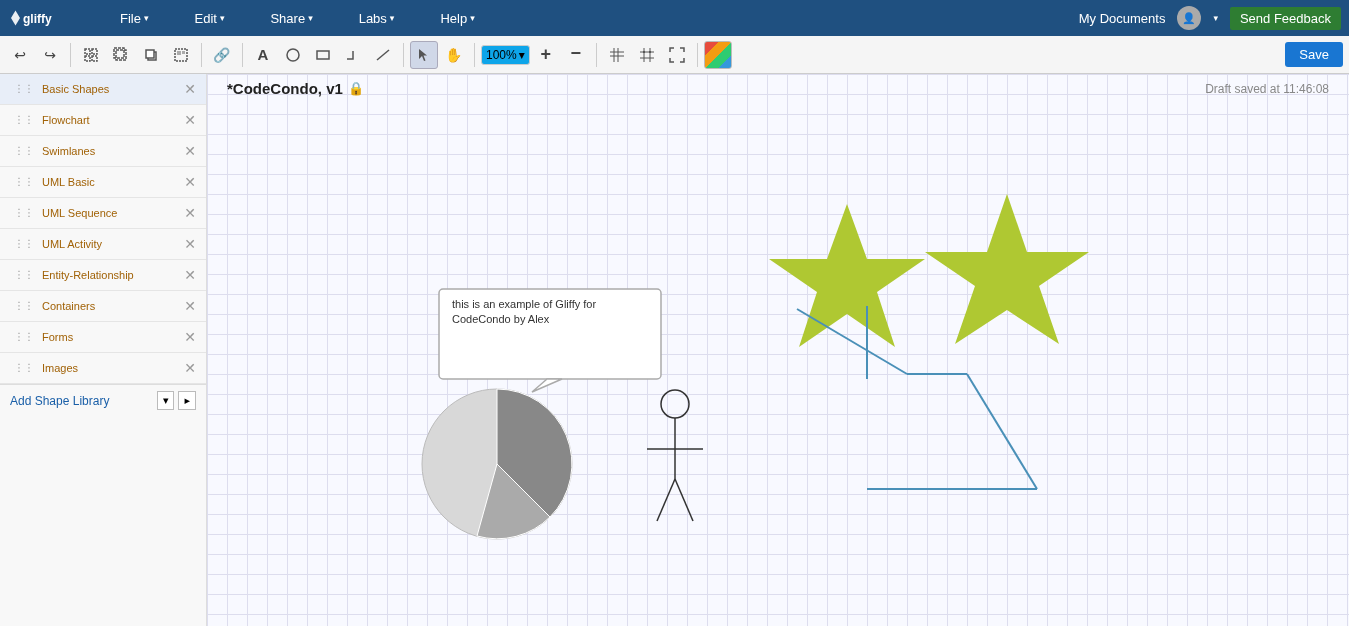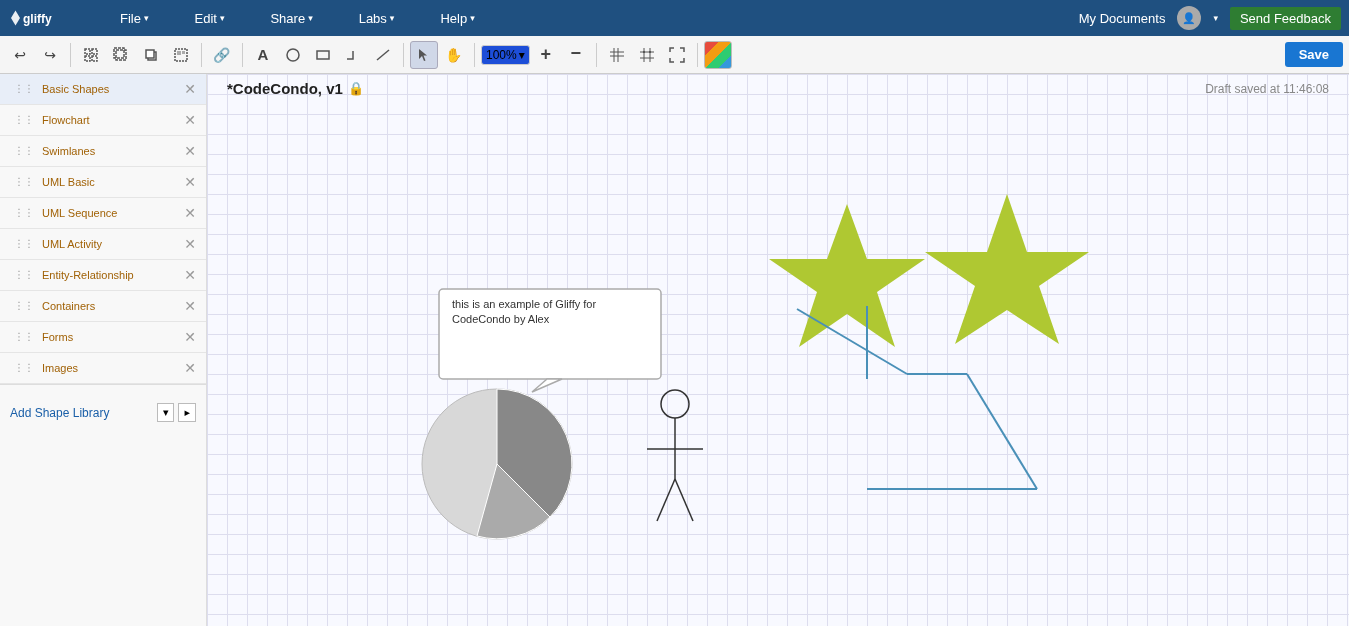--- a/index.html
+++ b/index.html
@@ -44,30 +44,30 @@
     }
     .tb-btn {
       width: 28px; height: 28px; display: flex; align-items: center; justify-content: center;
       border: 1px solid transparent; border-radius: 3px; cursor: pointer; background: transparent;
       font-size: 14px; color: #444;
     }
     .tb-btn.active { background: #d0d8e8; border-color: #aab; }
     .tb-separator { width: 1px; height: 24px; background: #ccc; margin: 0 4px; }
     .tb-zoom {
       display: flex; align-items: center; border: 1px solid #ccc; border-radius: 3px;
-      background: #1d4ed8; padding: 2px 4px; font-size: 12px; gap: 2px;
+      background: #0ea5e9; padding: 2px 4px; font-size: 12px; gap: 2px;
     }
     .color-box {
       width: 28px; height: 28px; border: 1px solid #bbb; border-radius: 3px;
       background: linear-gradient(135deg, #e74c3c 0%, #e74c3c 25%, #f39c12 25%, #f39c12 50%, #2ecc71 50%, #2ecc71 75%, #3498db 75%);
       cursor: pointer;
     }
     .save-btn {
       margin-left: auto; background: #1976d2; color: white; border: none;
-      padding: 5px 14px; font-size: 13px; cursor: pointer; border-radius: 3px; font-weight: bold;
+      padding: 5px 14px; font-size: 13px; cursor: pointer; border-radius: 3px; font-weight: normal;
     }
 
     
     #main { display: flex; height: calc(626px - 36px - 38px); }
 
     
     #sidebar {
       width: 207px; background: #f8f8f8; border-right: 1px solid #ddd;
       overflow-y: auto; flex-shrink: 0;
     }
@@ -75,21 +75,21 @@
       display: flex; align-items: center; justify-content: space-between;
       padding: 7px 10px 7px 14px; border-bottom: 1px solid #e5e5e5;
       cursor: pointer; font-size: 13px; color: #333;
     }
     .sidebar-item.active { background: #e8eef8; }
     .sidebar-item-left { display: flex; align-items: center; gap: 8px; }
     .drag-handle { color: #999; font-size: 10px; line-height: 1; }
     .sidebar-label { color: #a16207; font-size: 11px; }
     .close-x { color: #999; font-size: 14px; cursor: pointer; }
     .sidebar-bottom {
-      border-top: 1px solid #ddd; padding: 18px 10px; display: flex;
+      border-top: 1px solid #ddd; padding: 6px 10px; display: flex;
       align-items: center; justify-content: space-between;
     }
     .add-shape-btn { font-size: 12px; color: #1a5fa8; cursor: pointer; }
 
     
     #canvas-area {
       flex: 1; background: white; position: relative; overflow: hidden;
     }
     #doc-title-bar {
       position: absolute; top: 0; left: 0; right: 0;

